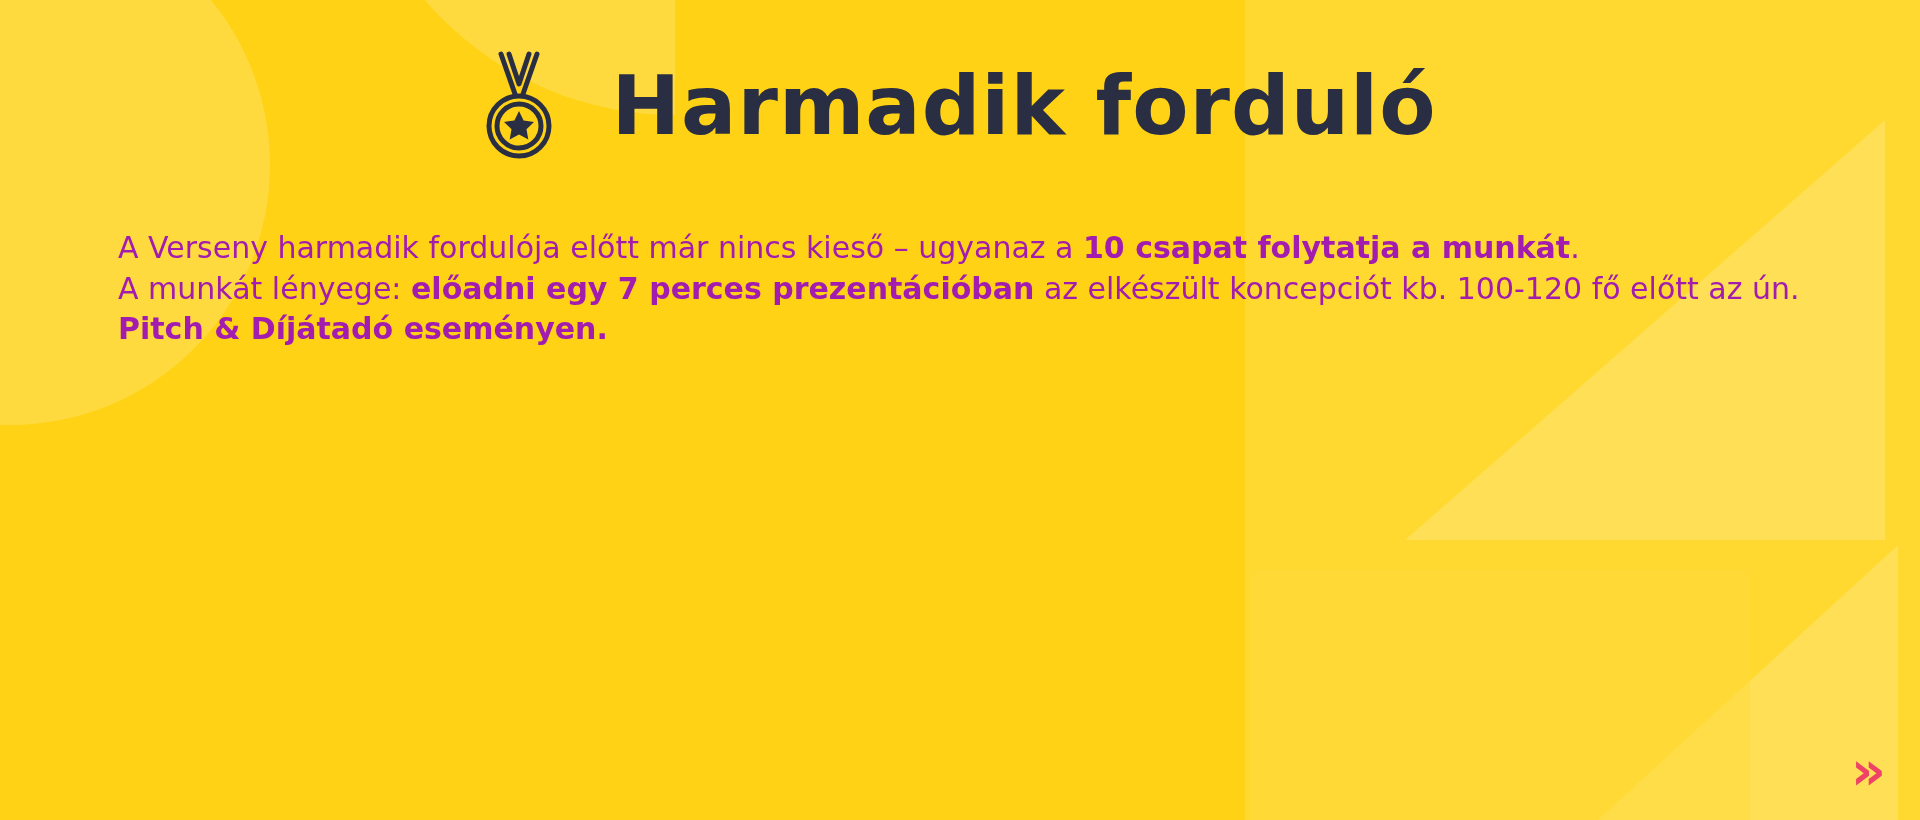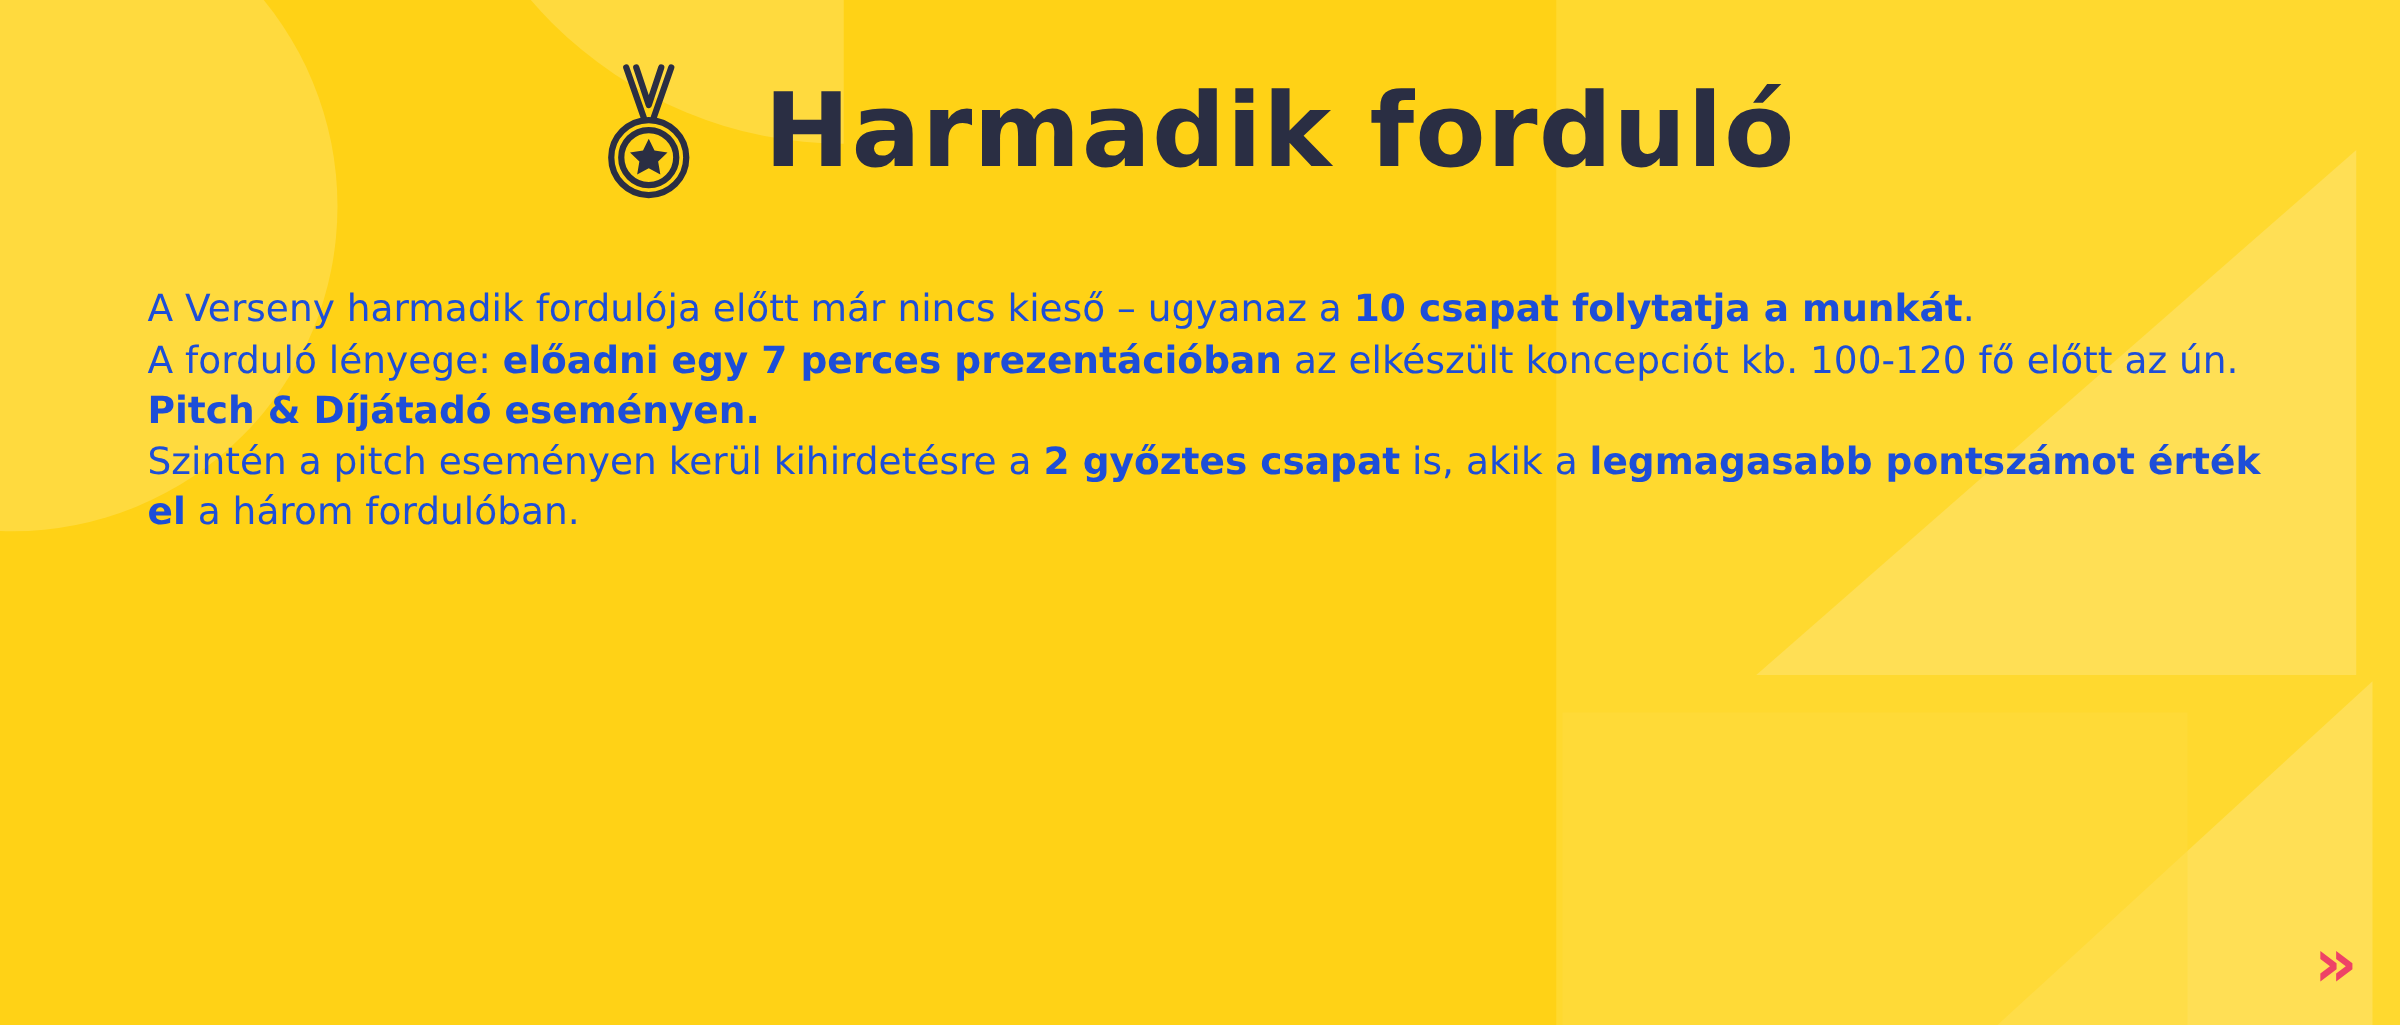--- a/index.html
+++ b/index.html
@@ -107,21 +107,21 @@
     line-height: 1;
     margin: 0;
   }
 
   
   .body-text {
     position: absolute;
     left: 118px;
     top: 228px;
     width: 1710px;
-    color: #1d4ed8;
+    color: #a21caf;
     font-size: 30px;
     line-height: 1.33;
   }
   .para {
     margin: 0 0 1px 0;
   }
   .b {
     font-weight: bold;
   }
 
@@ -167,27 +167,24 @@
     <h1 class="title">Harmadik forduló</h1>
   </div>
 
   <div class="body-text">
 
     <p class="para">
       <span>A Verseny harmadik fordulója előtt már nincs kieső – ugyanaz a </span><span class="b">10 csapat folytatja a munkát</span><span>.</span>
     </p>
 
     <p class="para">
-      <span>A forduló lényege:  </span><span class="b">előadni egy 7 perces prezentációban</span><span> az elkészült koncepciót kb. 100-120 fő előtt az ún. </span><span class="b">Pitch &amp; Díjátadó eseményen.</span>
+      <span>A munkát lényege:  </span><span class="b">előadni egy 7 perces prezentációban</span><span> az elkészült koncepciót kb. 100-120 fő előtt az ún. </span><span class="b">Pitch &amp; Díjátadó eseményen.</span>
     </p>
 
 
 
-    <p class="para">
-      <span>Szintén a pitch eseményen kerül kihirdetésre a </span><span class="b">2 győztes csapat</span><span> is, akik a </span><span class="b">legmagasabb pontszámot érték el</span><span> a három fordulóban.</span>
-    </p>
 
 
   </div>
 
   <div class="chevrons">»</div>
 
 </div>
 
 </body></html>

